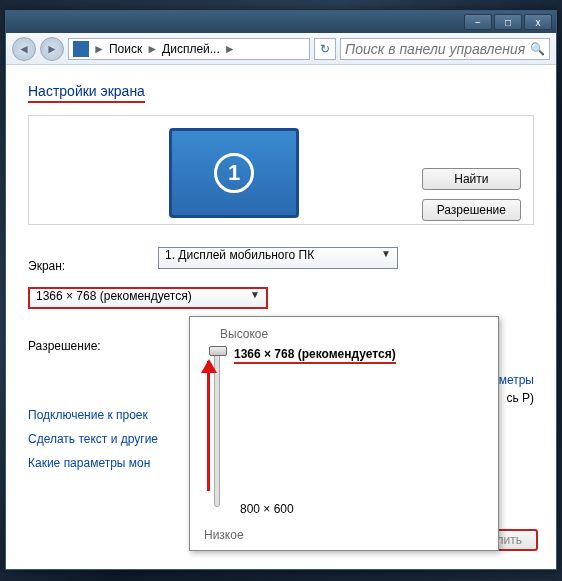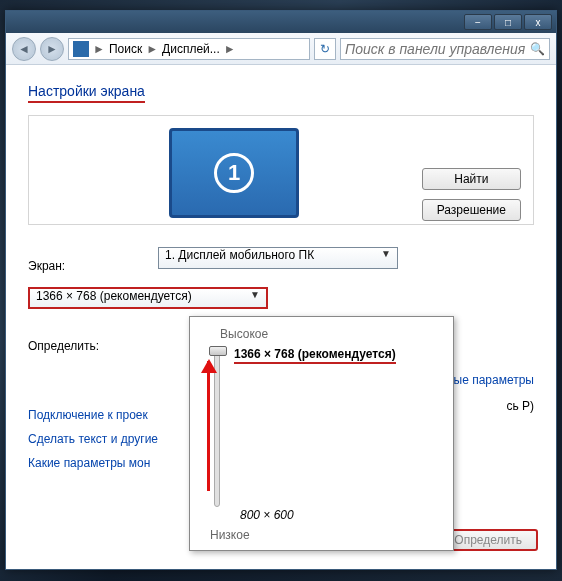--- a/index.html
+++ b/index.html
@@ -33,36 +33,36 @@
 .row { display: flex; align-items: center; margin-bottom: 14px; }
 .row .label { width: 130px; margin-top: 16px; }
 .combo { height: 22px; background: linear-gradient(#fff, #eef2f6); border: 1px solid #7a8a9a; display: flex; align-items: flex-start; padding: 0 6px; cursor: pointer; position: relative; }
 .combo .arrow { position: absolute; right: 6px; color: #333; font-size: 10px; }
 .combo.ecran { width: 240px; }
 .combo.res { width: 240px; border: 2px solid #c02020; }
 
 .links { margin-top: 55px; }
 .link { color: #0645ad; margin-bottom: 10px; cursor: pointer; display: block; }
 .right-link { position: absolute; right: 22px; top: 362px; color: #0645ad; cursor: pointer; }
-.right-text { position: absolute; right: 22px; top: 388px; }
+.right-text { position: absolute; right: 22px; top: 380px; }
 
 .footer { position: absolute; bottom: 18px; right: 18px; display: flex; gap: 8px; }
 .footer .apply { border: 2px solid #c02020; color: #888; }
 
-.dropdown { position: absolute; left: 183px; top: 305px; width: 265px; height: 235px; background: #fff; border: 1px solid #888; box-shadow: 2px 2px 6px rgba(0,0,0,0.3); padding: 10px 14px; z-index: 10; }
+.dropdown { position: absolute; left: 183px; top: 305px; width: 310px; height: 235px; background: #fff; border: 1px solid #888; box-shadow: 2px 2px 6px rgba(0,0,0,0.3); padding: 10px 14px; z-index: 10; }
 .dd-label-top { color: #666; margin-bottom: 6px; margin-left: 16px; }
-.dd-label-bot { color: #666; margin-top: 6px; margin-left: 6px; }
+.dd-label-bot { color: #666; margin-top: 6px; margin-left: 0; }
 .dd-body { display: flex; gap: 14px; height: 175px; }
 .slider-track { width: 6px; height: 160px; background: #e0e0e0; border: 1px solid #aaa; border-radius: 3px; position: relative; margin-left: 10px; }
 .slider-thumb { position: absolute; top: -2px; left: -6px; width: 18px; height: 10px; background: linear-gradient(#f0f0f0, #c8c8c8); border: 1px solid #666; border-radius: 2px; cursor: pointer; }
 .arrow-ann { position: absolute; left: 190px; top: 350px; width: 6px; height: 130px; z-index: 20; pointer-events: none; }
 .arrow-line { width: 3px; height: 130px; background: #e01010; margin-left: 11px; }
 .arrow-head { position: absolute; top: -2px; left: 5px; width: 0; height: 0; border-left: 8px solid transparent; border-right: 8px solid transparent; border-bottom: 14px solid #e01010; }
 .dd-selected { font-weight: bold; border-bottom: 2px solid #c02020; padding-bottom: 1px; display: inline-block; }
-.dd-min { position: absolute; bottom: 28px; left: 50px; font-style: italic; }
+.dd-min { position: absolute; bottom: 34px; left: 50px; }
 </style>
 </head>
 <body>
 
 <div class="window">
 
   <div class="titlebar">
     <div class="winbtn">−</div>
     <div class="winbtn">□</div>
     <div class="winbtn">x</div>
@@ -107,21 +107,21 @@
           <span class="arrow">▼</span>
         </div>
       </div>
       <div class="row">
         <div class="combo res">
           <span>1366 × 768 (рекомендуется)</span>
           <span class="arrow">▼</span>
         </div>
       </div>
       <div class="row">
-        <div class="label">Определить:</div>
+        <div class="label">Разрешение:</div>
       </div>
     </div>
 
     <div class="links">
       <span class="link">Подключение к проек</span>
       <span class="link">Сделать текст и другие</span>
       <span class="link">Какие параметры мон</span>
     </div>
   </div>
 

